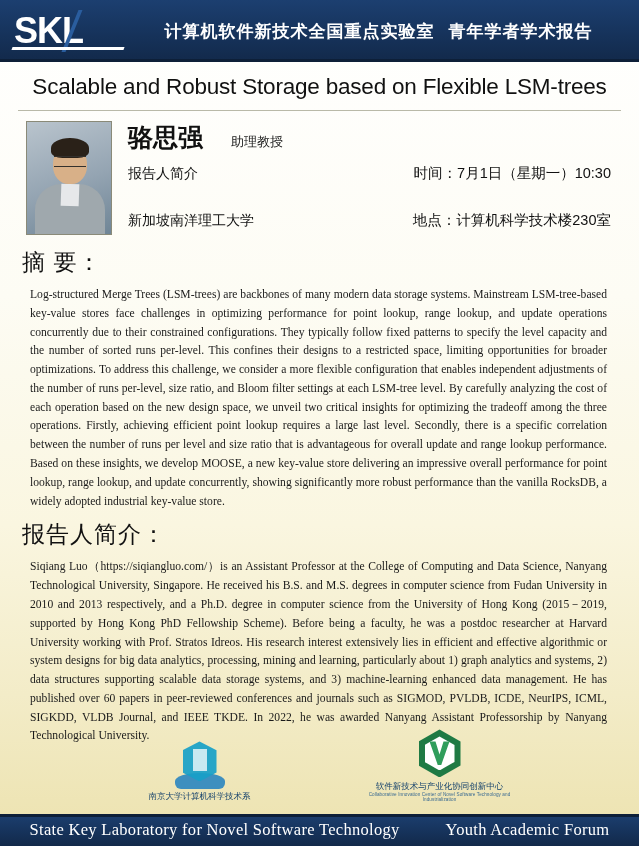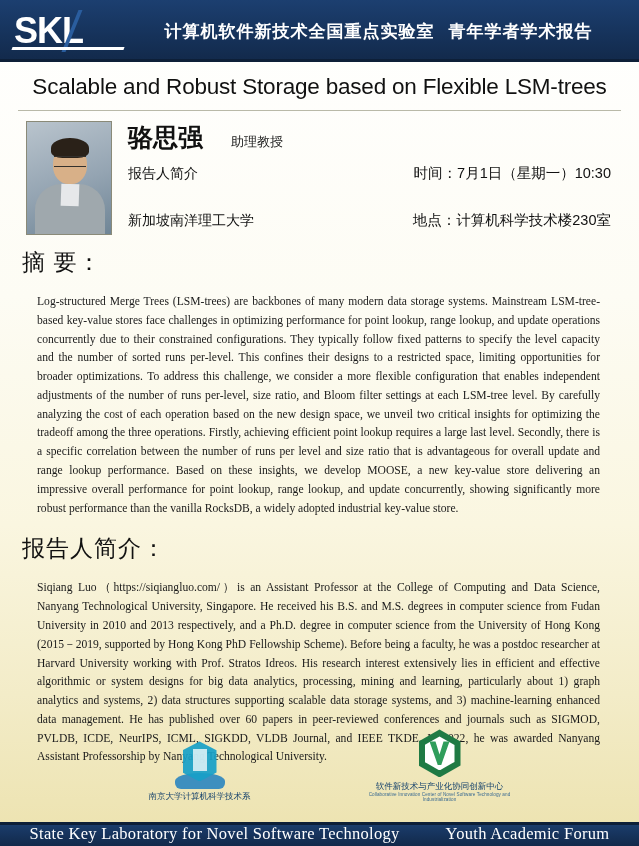--- a/index.html
+++ b/index.html
@@ -227,21 +227,21 @@
     color: #111;
     margin: 8px 0 4px 0;
     letter-spacing: 1px;
   }
   .section-body {
     font-family: "Liberation Serif", serif;
     font-size: 11.6px;
     line-height: 1.62;
     text-align: justify;
     color: #1a1a1a;
-    margin: 15px;
+    margin: 8px;
   }
   .abstract-body { padding-right: 2px; }
   .bio-body { padding-right: 2px; }
 
   
   .footer-logos {
     position: absolute;
     left: 0; right: 0;
     bottom: 44px;
     height: 78px;
@@ -317,21 +317,21 @@
     font-family: "Liberation Sans", sans-serif;
     font-size: 4.6px;
     color: #3a6a92;
     letter-spacing: 0.1px;
   }
 
   
   .footer-band {
     position: absolute;
     left: 0; right: 0; bottom: 0;
-    height: 24px;
+    height: 32px;
     background: linear-gradient(180deg, #1c3f70 0%, #17355f 45%, #12294a 100%);
     display: flex;
     align-items: center;
     justify-content: center;
     gap: 46px;
     color: #ffffff;
   }
   .footer-band:before {
     content: "";
     position: absolute;

